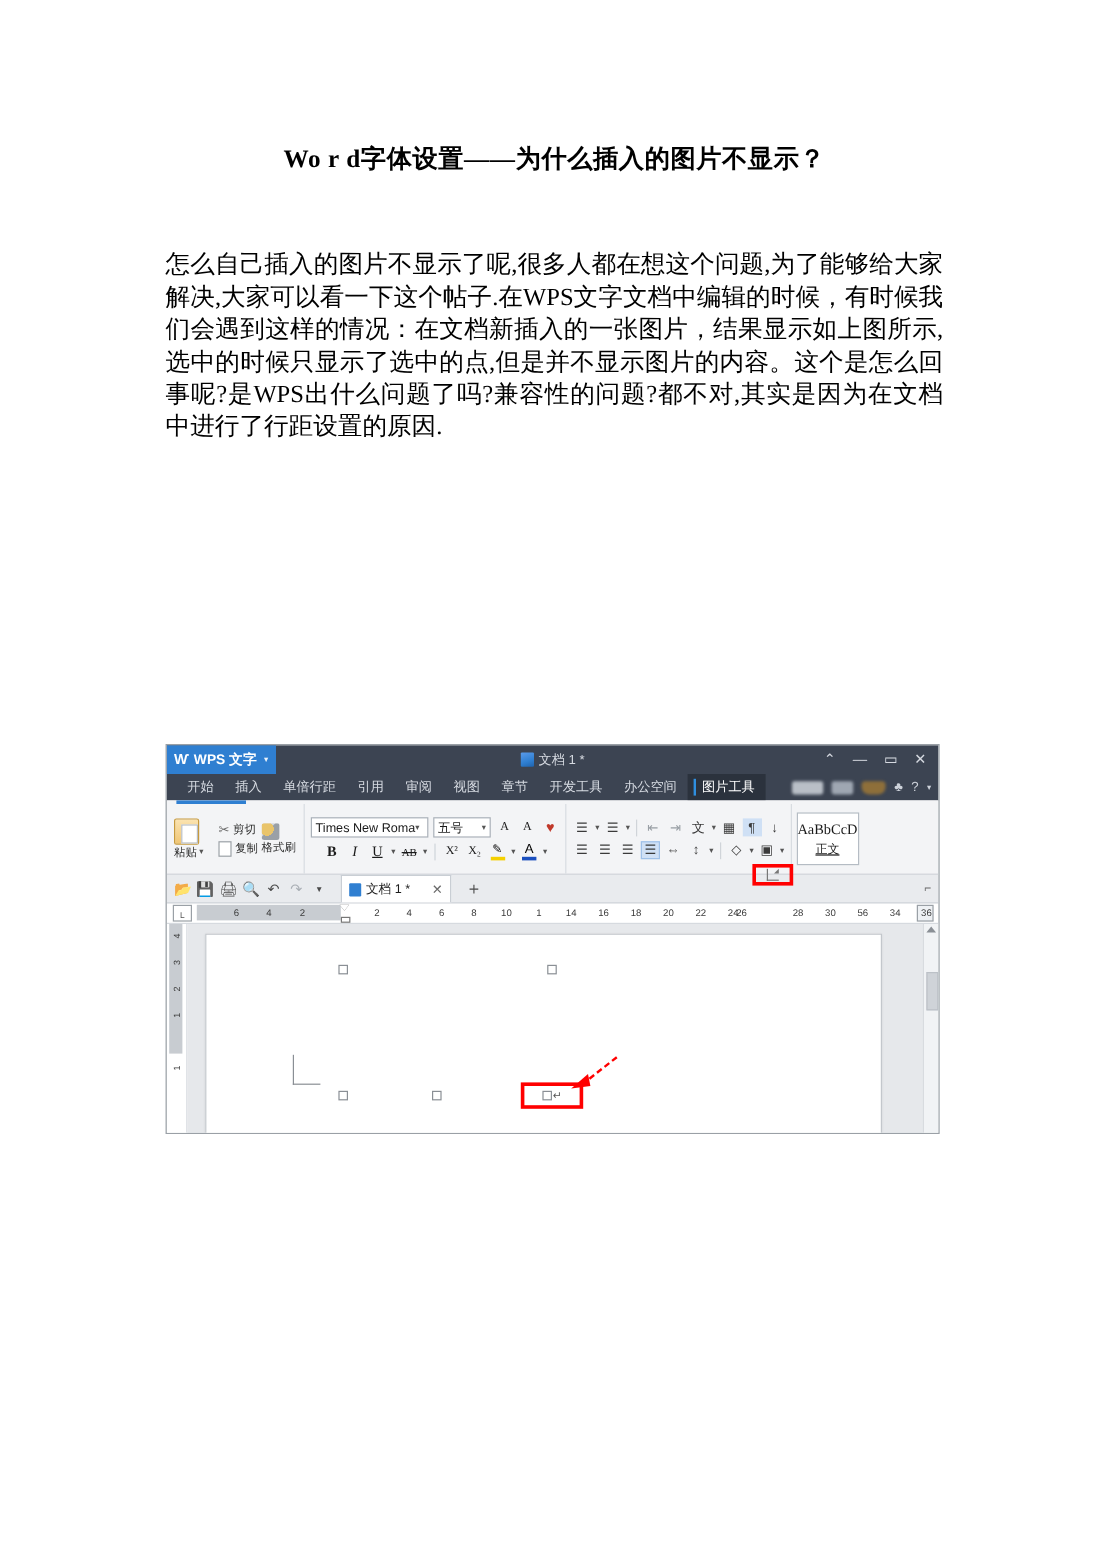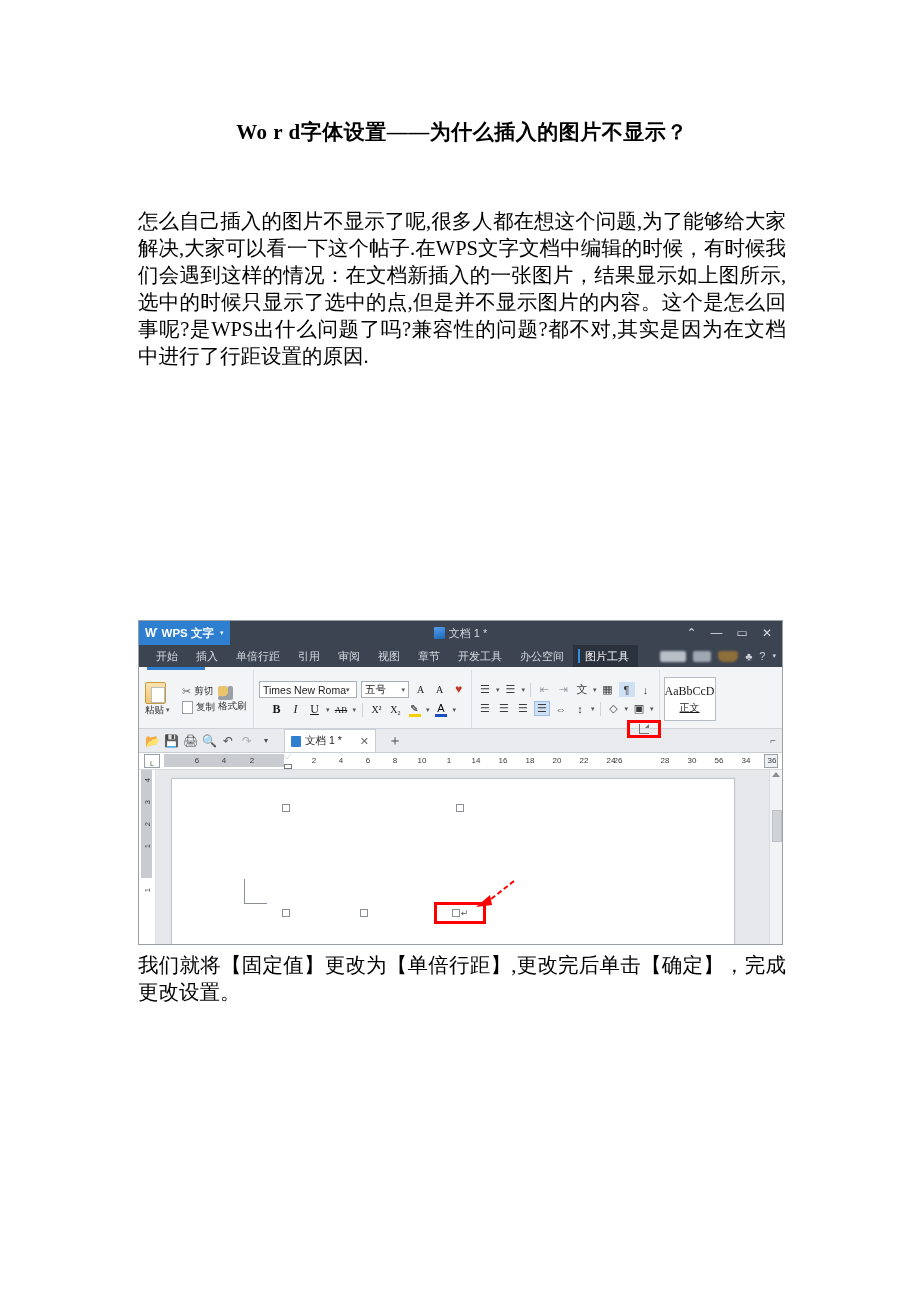--- a/index.html
+++ b/index.html
@@ -647,16 +647,15 @@
       </div>
 
       <div class="wps-vscroll">
         <span class="up"></span>
         <span class="thumb"></span>
       </div>
     </div>
   </div>
 
   <div class="doc-body" style="top:952px">
-    <div class="para para-block">我们就将【固定值】更改为【单倍行距】,更改完后单击【确定】，完成更改设置。</div>
   </div>
 
 </div>
 
 </body></html>

